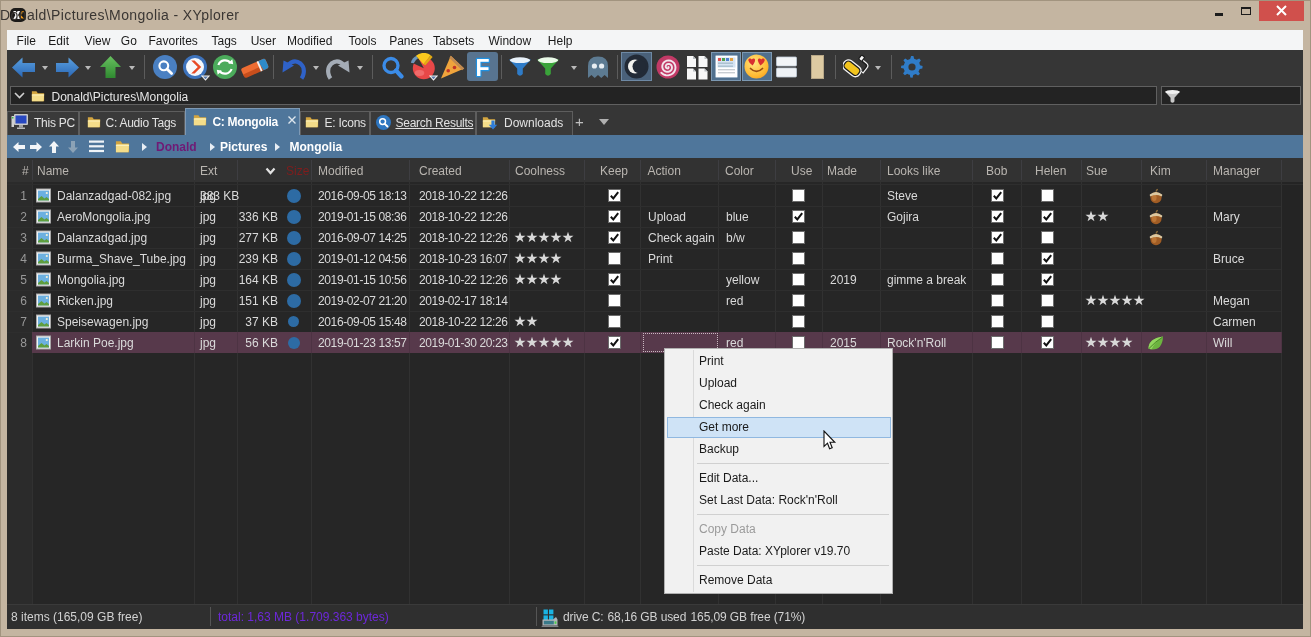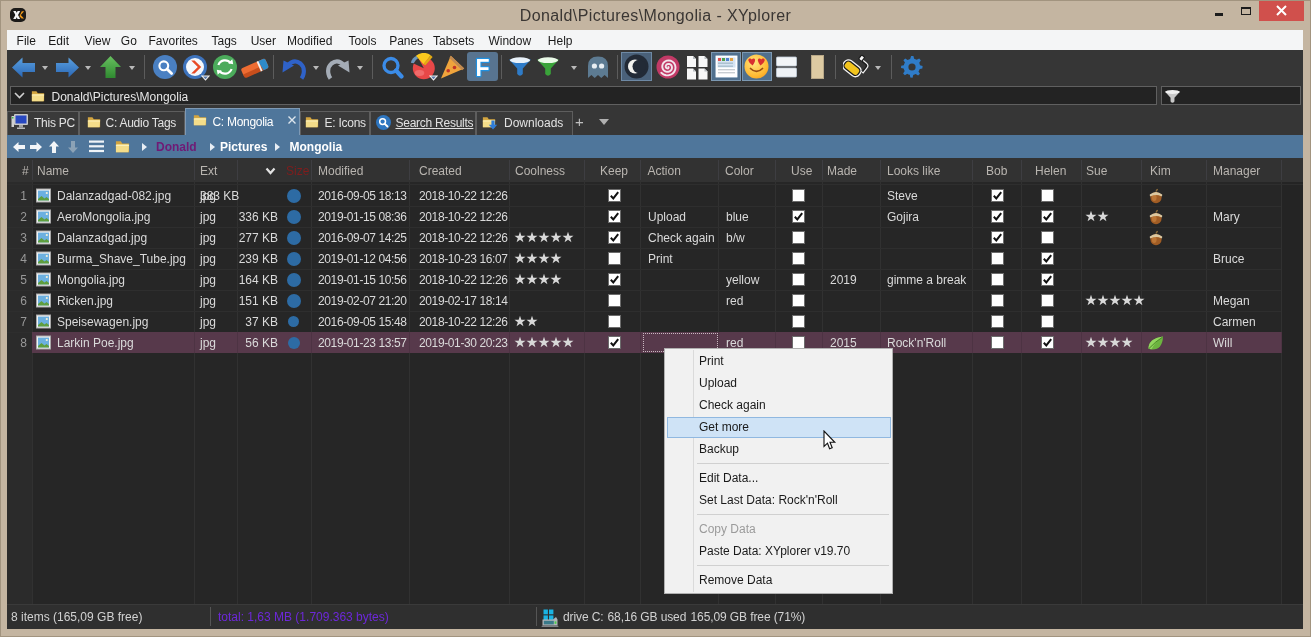--- a/index.html
+++ b/index.html
@@ -8,21 +8,21 @@
 .t{position:absolute;white-space:nowrap;color:#dadada}
 .dt{letter-spacing:-0.38px}
 .tl{letter-spacing:-0.25px}
 </style></head><body>
 <svg class="abs" style="left:10px;top:8px" width="16" height="14">
 <rect x="0" y="0" width="16" height="14" rx="5" fill="#1c1a18"></rect>
 <path d="M3.2 3 L5.8 3 L10.2 11 L7.6 11 Z" fill="#f6f6f6"></path>
 <path d="M7.6 3 L10.2 3 L5.8 11 L3.2 11 Z" fill="#f6f6f6"></path>
 <path d="M14.2 3.2 L10.8 7 L14 10.6 L11.6 10.6 L9.4 8.2 L11.8 3.2 Z" fill="#f29a1a"></path>
 </svg>
-<div class="t" style="left:0;right:0;top:6.5px;text-align:center;color:#3a3633;font-size:16px;letter-spacing:0.4px">Donald\Pictures\Mongolia - XYplorer</div>
+<div class="t" style="left:0;right:0;top:6.5px;color:#3a3633;font-size:14px;letter-spacing:0.4px">Donald\Pictures\Mongolia - XYplorer</div>
 <div class="abs" style="left:1215px;top:13px;width:8px;height:2.5px;background:#1c1c1c"></div>
 <div class="abs" style="left:1241px;top:7px;width:10px;height:8px;border:1.5px solid #1c1c1c;border-top-width:2.5px"></div>
 <div class="abs" style="left:1259px;top:1px;width:45px;height:20px;background:#d0504c"></div>
 <svg class="abs" style="left:1275px;top:4px" width="13" height="13">
     <path d="M2 2 L11 11 M11 2 L2 11" stroke="#fff" stroke-width="2"></path>
   </svg>
 <div class="abs" style="left:7px;top:30px;width:1296px;height:20px;background:#f4f5f6"></div>
 <div class="t" style="left:16.6px;top:34px;color:#1a1a1a">File</div>
 <div class="t" style="left:48.3px;top:34px;color:#1a1a1a">Edit</div>
 <div class="t" style="left:84.6px;top:34px;color:#1a1a1a">View</div>
@@ -253,21 +253,21 @@
     <path d="M1 6.2 L15 6.2 L14.9 7.4 L1 7.4 Z" fill="#fbf0bb"></path>
   </svg>
 <div class="t tl" style="left:105.5px;top:115.5px;color:#e2e2e2">C: Audio Tags</div>
 <div class="abs" style="left:185px;top:108px;width:115px;height:27px;background:#4f769b;border:1px solid #7e99b4;border-bottom:none"></div>
 <svg style="position:absolute;left:192.5px;top:113px" width="14" height="14" viewBox="0 0 16 16">
     <path d="M1 2.5 L6.2 2.5 L7.8 4.8 L15 4.8 L15 14 L1 14 Z" fill="#d2a440"></path>
     <path d="M1.8 5.6 L14.2 5.6 L14.2 13.2 L1.8 13.2 Z" fill="#ecd06e"></path>
     <path d="M1 6.2 L15 6.2 L14.2 14 L1 14 Z" fill="#f4dd8a"></path>
     <path d="M1 6.2 L15 6.2 L14.9 7.4 L1 7.4 Z" fill="#fbf0bb"></path>
   </svg>
-<div class="t" style="left:212.5px;top:115px;color:#fff;font-weight:normal;letter-spacing:-0.3px">C: Mongolia</div>
+<div class="t" style="left:212.5px;top:115px;color:#fff;font-weight:bold;letter-spacing:-0.3px">C: Mongolia</div>
 <svg class="abs" style="left:287px;top:115px" width="10" height="10">
     <path d="M1.5 1.5 L8.5 8.5 M8.5 1.5 L1.5 8.5" stroke="#dde6ee" stroke-width="1.4"></path>
   </svg>
 <div class="abs" style="left:300px;top:111px;width:70px;height:24px;background:#3a3a3a;border:1px solid #5e5e5e;border-bottom:none"></div>
 <svg style="position:absolute;left:305px;top:115px" width="14" height="14" viewBox="0 0 16 16">
     <path d="M1 2.5 L6.2 2.5 L7.8 4.8 L15 4.8 L15 14 L1 14 Z" fill="#d2a440"></path>
     <path d="M1.8 5.6 L14.2 5.6 L14.2 13.2 L1.8 13.2 Z" fill="#ecd06e"></path>
     <path d="M1 6.2 L15 6.2 L14.2 14 L1 14 Z" fill="#f4dd8a"></path>
     <path d="M1 6.2 L15 6.2 L14.9 7.4 L1 7.4 Z" fill="#fbf0bb"></path>
   </svg>

